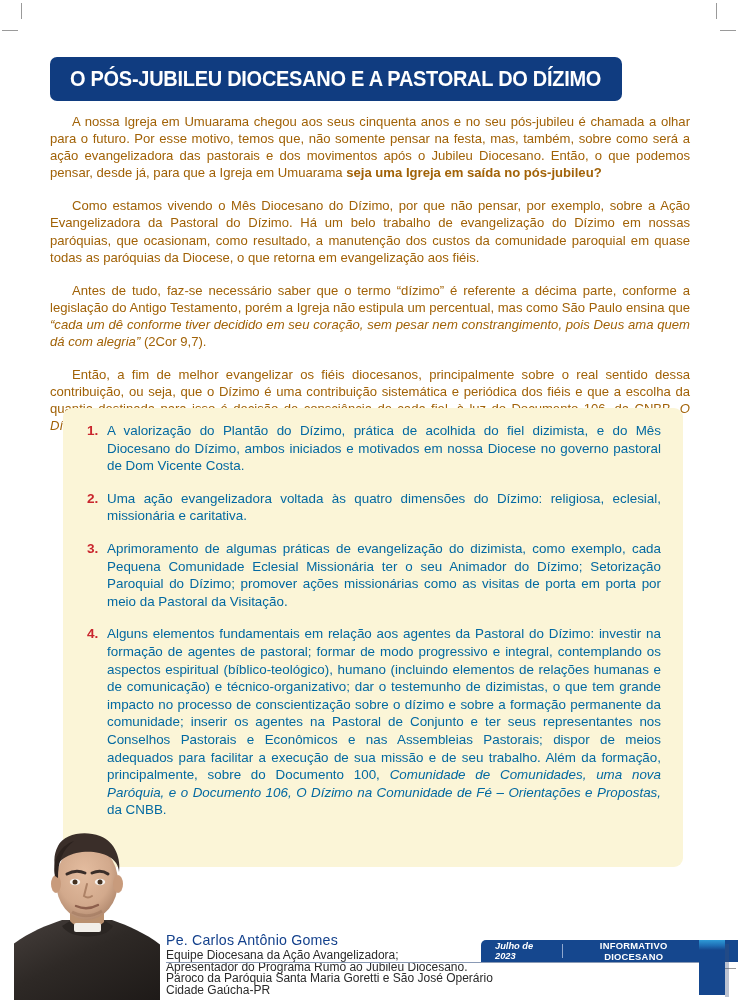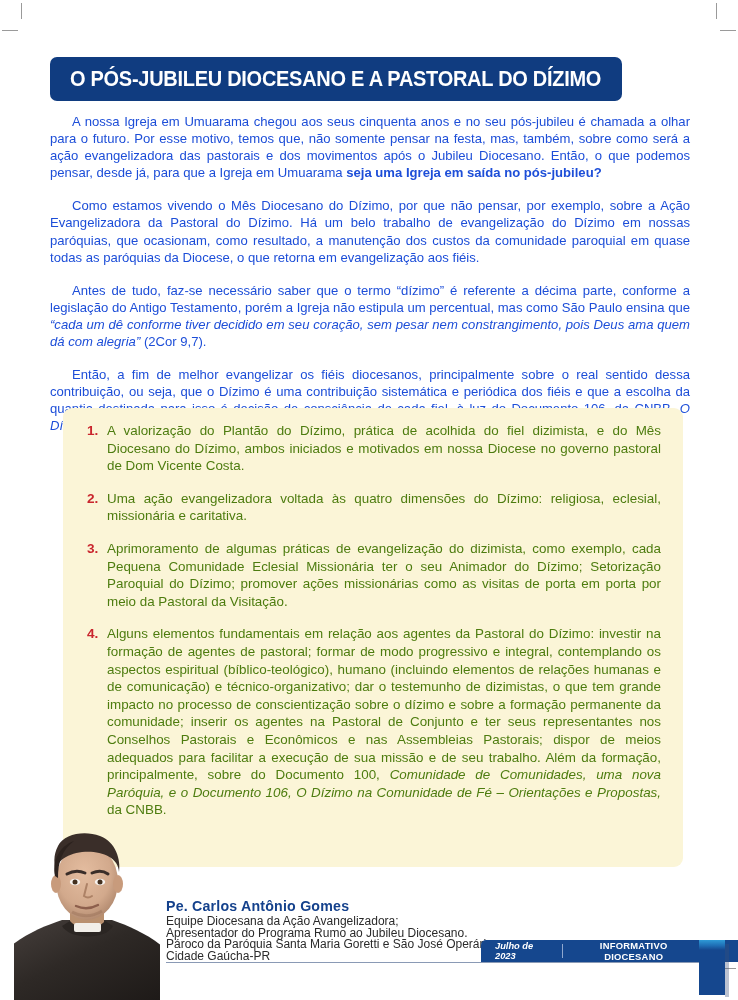--- a/index.html
+++ b/index.html
@@ -54,21 +54,21 @@
     top: 113px;
     width: 640px;
   }
   #article-body p {
     margin: 0;
     font-size: 13.1px;
     line-height: 17.1px;
     text-align: justify;
     text-indent: 22px;
     font-family: "Liberation Sans", sans-serif;
-    color: #1d4ed8;
+    color: #a16207;
   }
   #article-body p + p { margin-top: 16px; }
   .b { font-weight: bold; }
   .i { font-style: italic; }
 
   
   #suggestions-box {
     position: absolute;
     left: 63px;
     top: 408px;
@@ -92,21 +92,21 @@
     line-height: 17.6px;
     width: 20px;
     flex: 0 0 20px;
     font-family: "Liberation Sans", sans-serif;
   }
   .sug-text {
     font-size: 13.4px;
     line-height: 17.6px;
     text-align: justify;
     flex: 1 1 auto;
-    color: #4d7c0f;
+    color: #0369a1;
     font-family: "Liberation Sans", sans-serif;
   }
 
   
   #author-photo {
     position: absolute;
     left: 14px;
     top: 820px;
     width: 146px;
     height: 180px;
@@ -115,24 +115,25 @@
   
   #author-block {
     position: absolute;
     left: 166px;
     top: 898px;
     width: 400px;
   }
   #author-name {
     color: #14418c;
     font-size: 14.2px;
-    font-weight: bold;
+    font-weight: normal;
     letter-spacing: 0.2px;
     margin-bottom: 2px;
     font-family: "Liberation Sans", sans-serif;
+    margin-top: 34px;
   }
   .author-line {
     font-size: 12px;
     line-height: 11.6px;
     color: #2a2a2a;
     font-family: "Liberation Sans", sans-serif;
   }
 
   
   #footer-rule {

